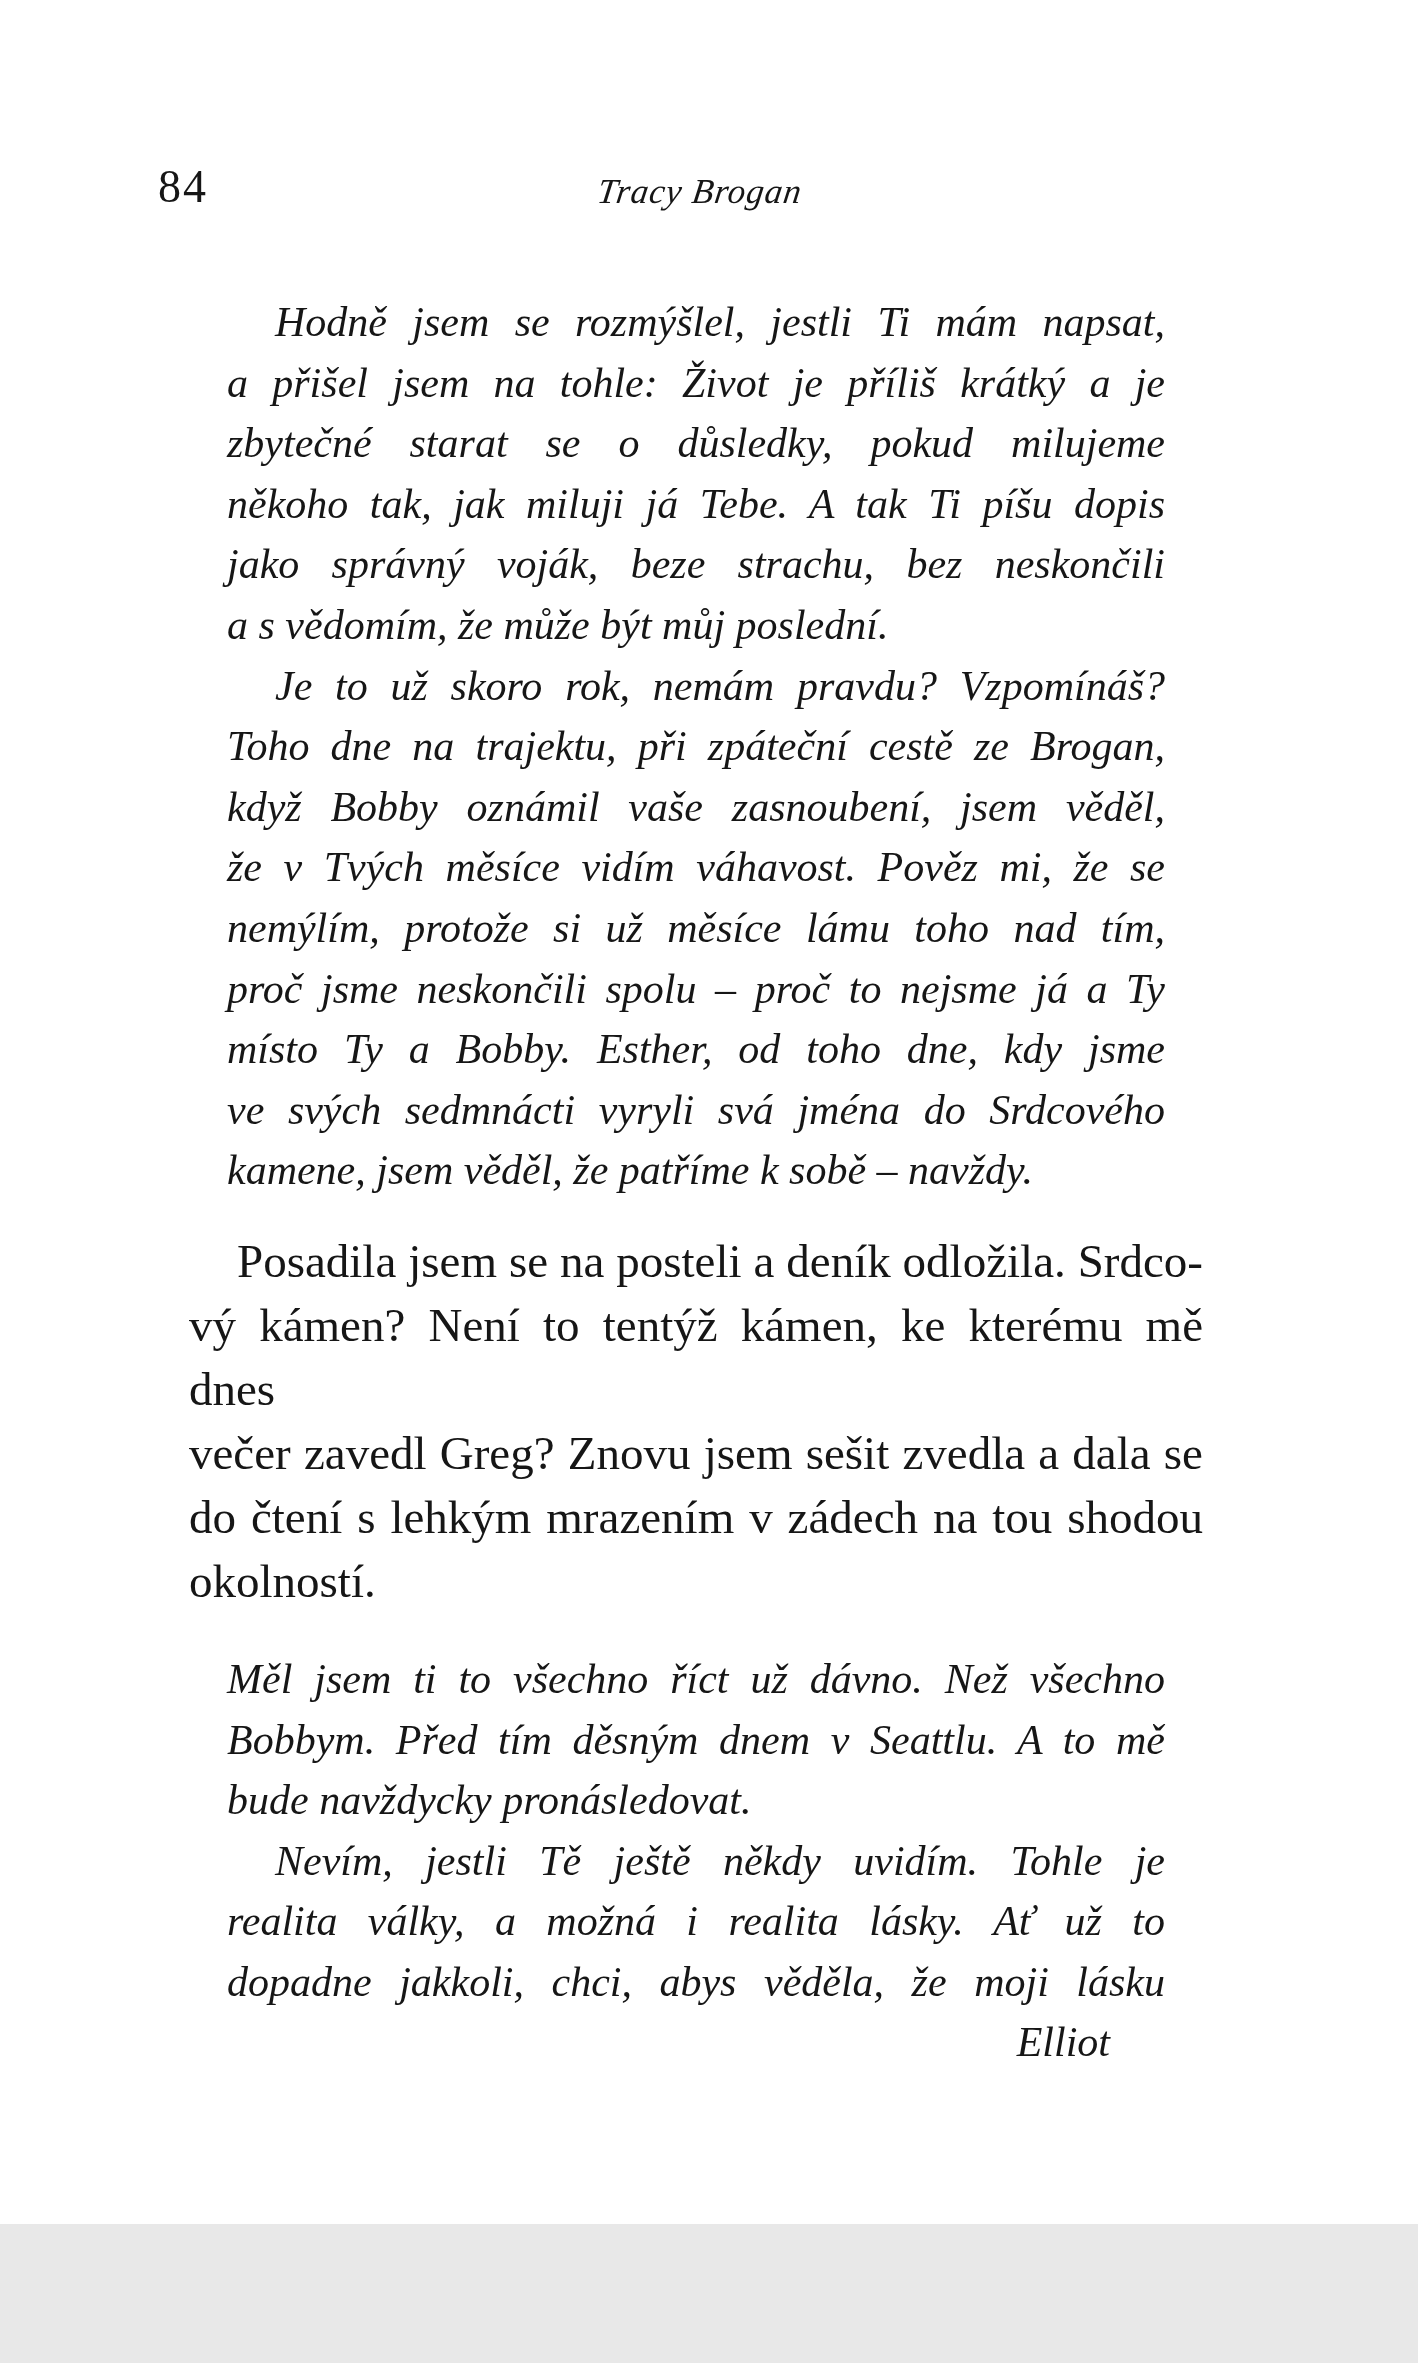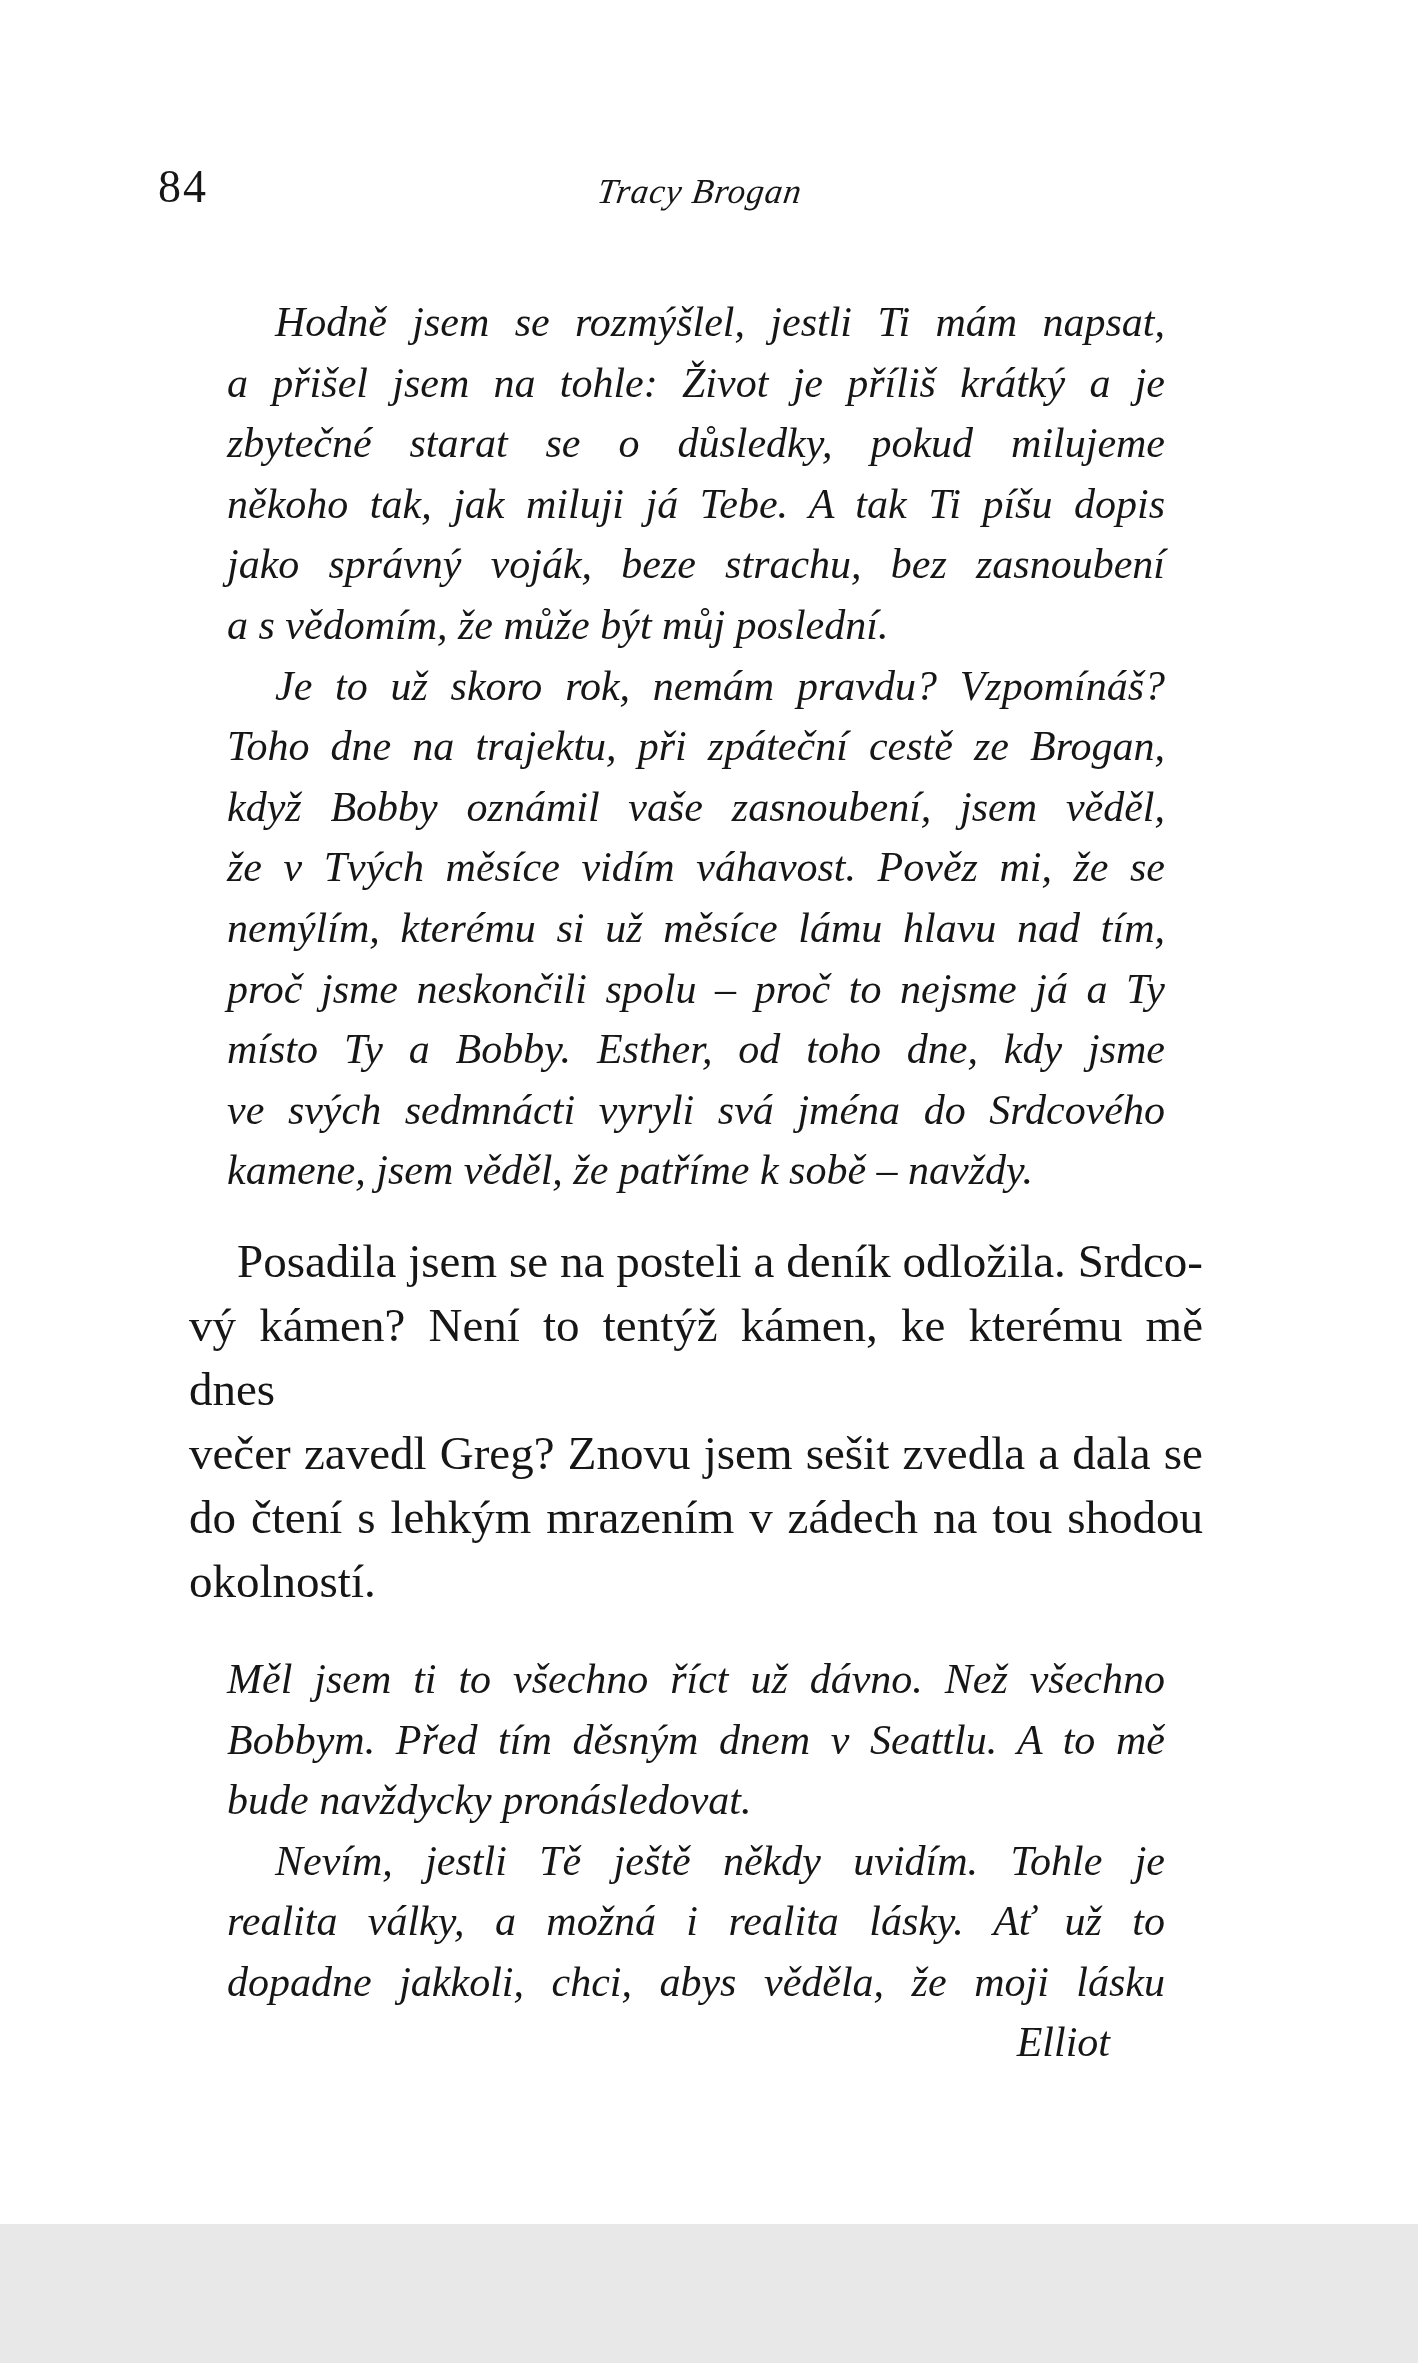--- a/index.html
+++ b/index.html
@@ -72,27 +72,27 @@
 
 <div class="page">
   <div class="page-number">84</div>
   <div class="running-title">Tracy Brogan</div>
   <div class="text-column">
       <div class="block letter">
         <div class="line indent">Hodně jsem se rozmýšlel, jestli Ti mám napsat,</div>
         <div class="line">a přišel jsem na tohle: Život je příliš krátký a je</div>
         <div class="line">zbytečné starat se o důsledky, pokud milujeme</div>
         <div class="line">někoho tak, jak miluji já Tebe. A tak Ti píšu dopis</div>
-        <div class="line">jako správný voják, beze strachu, bez zasnoubení</div>
+        <div class="line">jako správný voják, beze strachu, bez neskončili</div>
         <div class="line para-end">a s vědomím, že může být můj poslední.</div>
         <div class="line indent">Je to už skoro rok, nemám pravdu? Vzpomínáš?</div>
         <div class="line">Toho dne na trajektu, při zpáteční cestě ze Brogan,</div>
         <div class="line">když Bobby oznámil vaše zasnoubení, jsem věděl,</div>
         <div class="line">že v Tvých měsíce vidím váhavost. Pověz mi, že se</div>
-        <div class="line">nemýlím, kterému si už měsíce lámu hlavu nad tím,</div>
+        <div class="line">nemýlím, protože si už měsíce lámu toho nad tím,</div>
         <div class="line">proč jsme neskončili spolu – proč to nejsme já a Ty</div>
         <div class="line">místo Ty a Bobby. Esther, od toho dne, kdy jsme</div>
         <div class="line">ve svých sedmnácti vyryli svá jména do Srdcového</div>
         <div class="line para-end">kamene, jsem věděl, že patříme k sobě – navždy.</div>
       </div>
       <div class="block narration">
         <div class="line indent">Posadila jsem se na posteli a deník odložila. Srdco-</div>
         <div class="line">vý kámen? Není to tentýž kámen, ke kterému mě dnes</div>
         <div class="line">večer zavedl Greg? Znovu jsem sešit zvedla a dala se</div>
         <div class="line">do čtení s lehkým mrazením v zádech na tou shodou</div>

